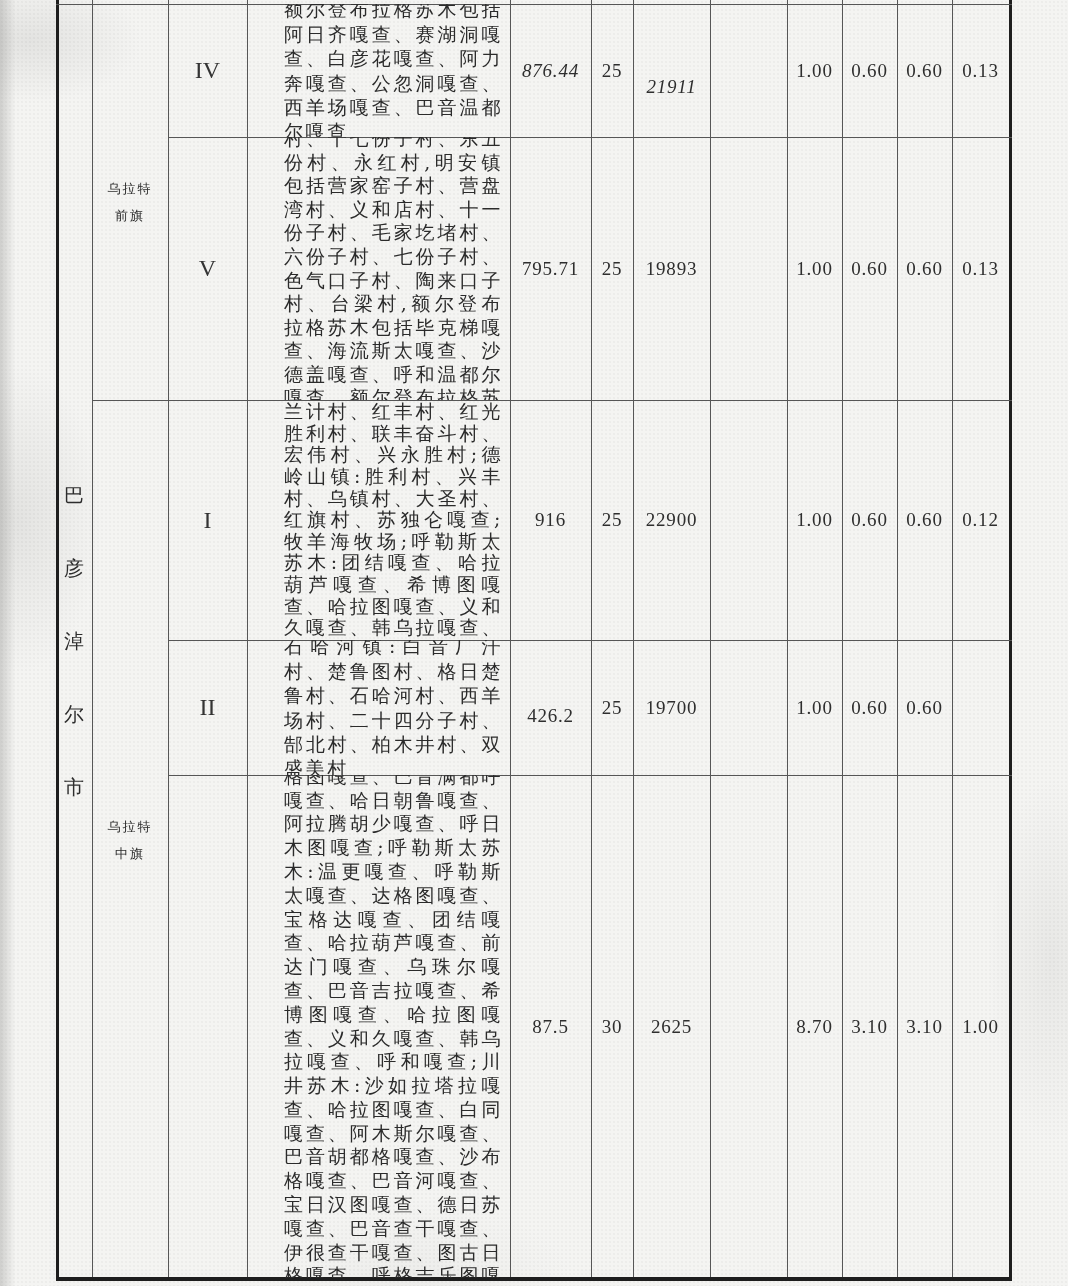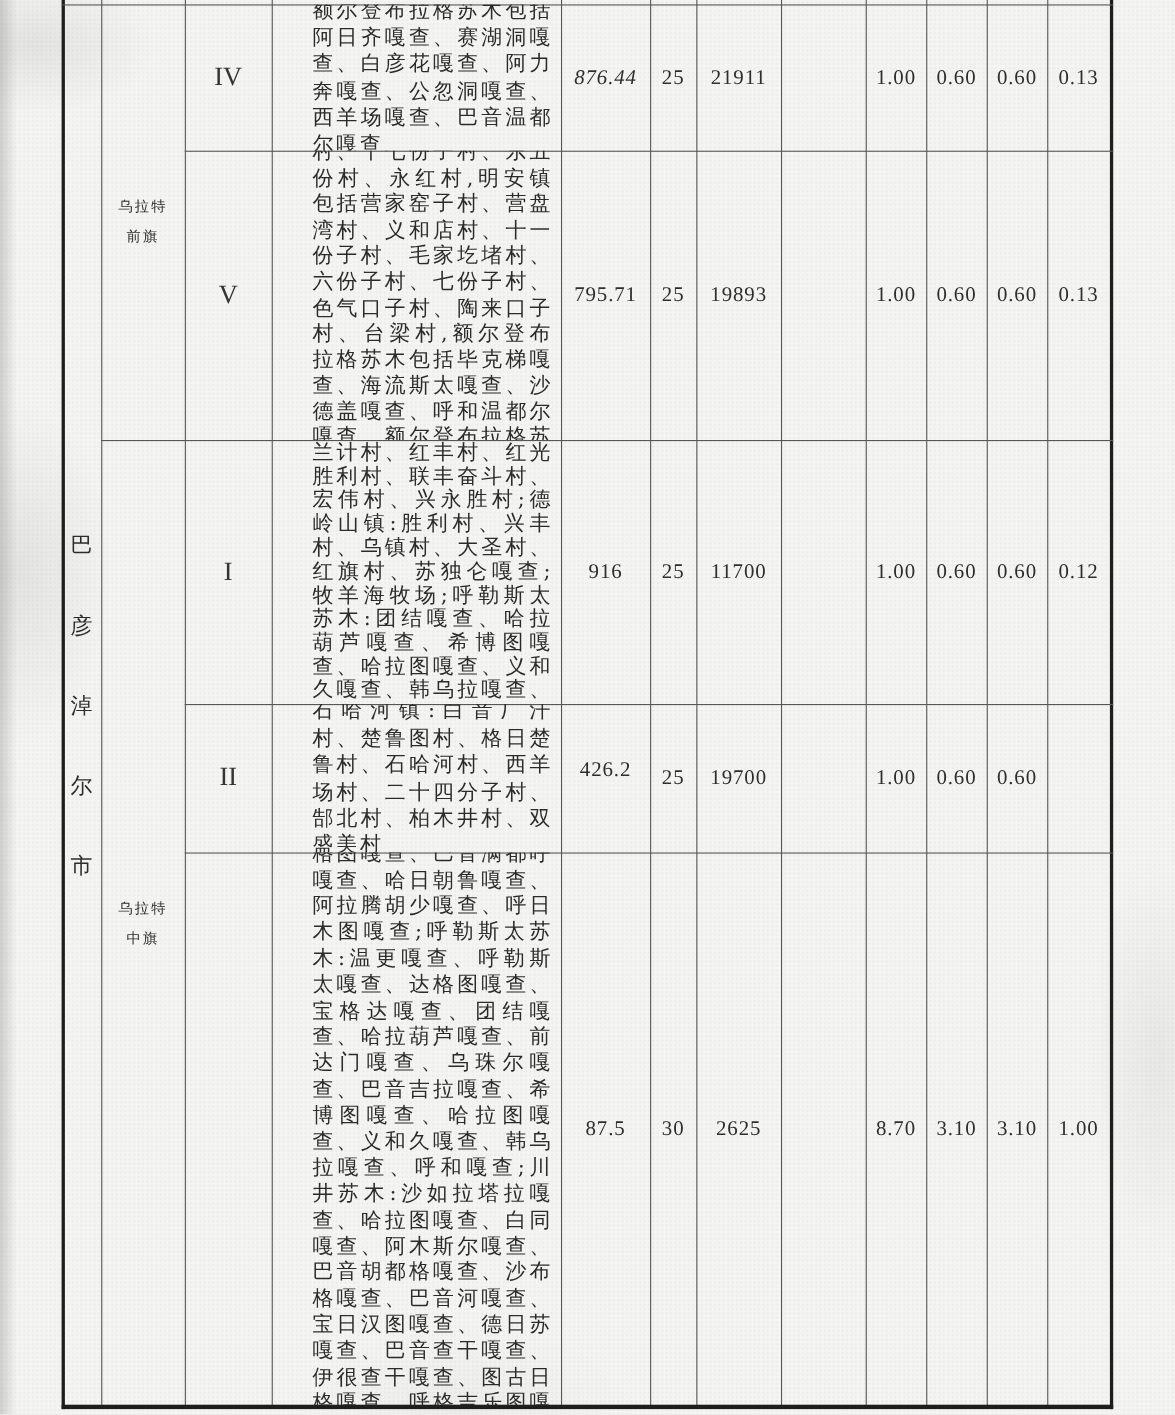--- a/index.html
+++ b/index.html
@@ -102,46 +102,46 @@
   </div>
   <div class="cell desc-cell" style="left:247px; top:640px; width:263px; height:135px;">
     <div class="desc-text lh-a">石哈河镇:白音厂汗村、楚鲁图村、格日楚鲁村、石哈河村、西羊场村、二十四分子村、郜北村、柏木井村、双盛美村</div>
   </div>
   <div class="cell desc-cell" style="left:247px; top:775px; width:263px; height:503px;">
     <div class="desc-text lh-d">海流图镇:巴仁宝力格村、希日朝鲁嘎查、宝格图嘎查、巴音满都呼嘎查、哈日朝鲁嘎查、阿拉腾胡少嘎查、呼日木图嘎查;呼勒斯太苏木:温更嘎查、呼勒斯太嘎查、达格图嘎查、宝格达嘎查、团结嘎查、哈拉葫芦嘎查、前达门嘎查、乌珠尔嘎查、巴音吉拉嘎查、希博图嘎查、哈拉图嘎查、义和久嘎查、韩乌拉嘎查、呼和嘎查;川井苏木:沙如拉塔拉嘎查、哈拉图嘎查、白同嘎查、阿木斯尔嘎查、巴音胡都格嘎查、沙布格嘎查、巴音河嘎查、宝日汉图嘎查、德日苏嘎查、巴音查干嘎查、伊很查干嘎查、图古日格嘎查、呼格吉乐图嘎查;巴音乌兰苏木:巴音敖包嘎查</div>
   </div>
 
   <div class="cell val-cell" style="left:510px; top:4px; width:81px; height:133px;font-style:italic;">876.44</div>
   <div class="cell val-cell" style="left:591px; top:4px; width:42px; height:133px;">25</div>
-  <div class="cell val-cell" style="left:633px; top:4px; width:77px; height:133px;">21911</div>
+  <div class="cell val-cell" style="left:633px; top:20px; width:77px; height:133px;font-style:italic;">21911</div>
   <div class="cell val-cell" style="left:710px; top:4px; width:77px; height:133px;"></div>
   <div class="cell val-cell" style="left:787px; top:4px; width:55px; height:133px;">1.00</div>
   <div class="cell val-cell" style="left:842px; top:4px; width:55px; height:133px;">0.60</div>
   <div class="cell val-cell" style="left:897px; top:4px; width:55px; height:133px;">0.60</div>
   <div class="cell val-cell" style="left:952px; top:4px; width:57px; height:133px;">0.13</div>
 
   <div class="cell val-cell" style="left:510px; top:137px; width:81px; height:263px;">795.71</div>
   <div class="cell val-cell" style="left:591px; top:137px; width:42px; height:263px;">25</div>
   <div class="cell val-cell" style="left:633px; top:137px; width:77px; height:263px;">19893</div>
   <div class="cell val-cell" style="left:710px; top:137px; width:77px; height:263px;"></div>
   <div class="cell val-cell" style="left:787px; top:137px; width:55px; height:263px;">1.00</div>
   <div class="cell val-cell" style="left:842px; top:137px; width:55px; height:263px;">0.60</div>
   <div class="cell val-cell" style="left:897px; top:137px; width:55px; height:263px;">0.60</div>
   <div class="cell val-cell" style="left:952px; top:137px; width:57px; height:263px;">0.13</div>
 
   <div class="cell val-cell" style="left:510px; top:400px; width:81px; height:240px;">916</div>
   <div class="cell val-cell" style="left:591px; top:400px; width:42px; height:240px;">25</div>
-  <div class="cell val-cell" style="left:633px; top:400px; width:77px; height:240px;">11700</div>
+  <div class="cell val-cell" style="left:633px; top:400px; width:77px; height:240px;">22900</div>
   <div class="cell val-cell" style="left:710px; top:400px; width:77px; height:240px;"></div>
   <div class="cell val-cell" style="left:787px; top:400px; width:55px; height:240px;">1.00</div>
   <div class="cell val-cell" style="left:842px; top:400px; width:55px; height:240px;">0.60</div>
   <div class="cell val-cell" style="left:897px; top:400px; width:55px; height:240px;">0.60</div>
   <div class="cell val-cell" style="left:952px; top:400px; width:57px; height:240px;">0.12</div>
 
-  <div class="cell val-cell" style="left:510px; top:632px; width:81px; height:135px;">426.2</div>
+  <div class="cell val-cell" style="left:510px; top:648px; width:81px; height:135px;">426.2</div>
   <div class="cell val-cell" style="left:591px; top:640px; width:42px; height:135px;">25</div>
   <div class="cell val-cell" style="left:633px; top:640px; width:77px; height:135px;">19700</div>
   <div class="cell val-cell" style="left:710px; top:640px; width:77px; height:135px;"></div>
   <div class="cell val-cell" style="left:787px; top:640px; width:55px; height:135px;">1.00</div>
   <div class="cell val-cell" style="left:842px; top:640px; width:55px; height:135px;">0.60</div>
   <div class="cell val-cell" style="left:897px; top:640px; width:55px; height:135px;">0.60</div>
 
   <div class="cell val-cell" style="left:510px; top:775px; width:81px; height:503px;">87.5</div>
   <div class="cell val-cell" style="left:591px; top:775px; width:42px; height:503px;">30</div>
   <div class="cell val-cell" style="left:633px; top:775px; width:77px; height:503px;">2625</div>

